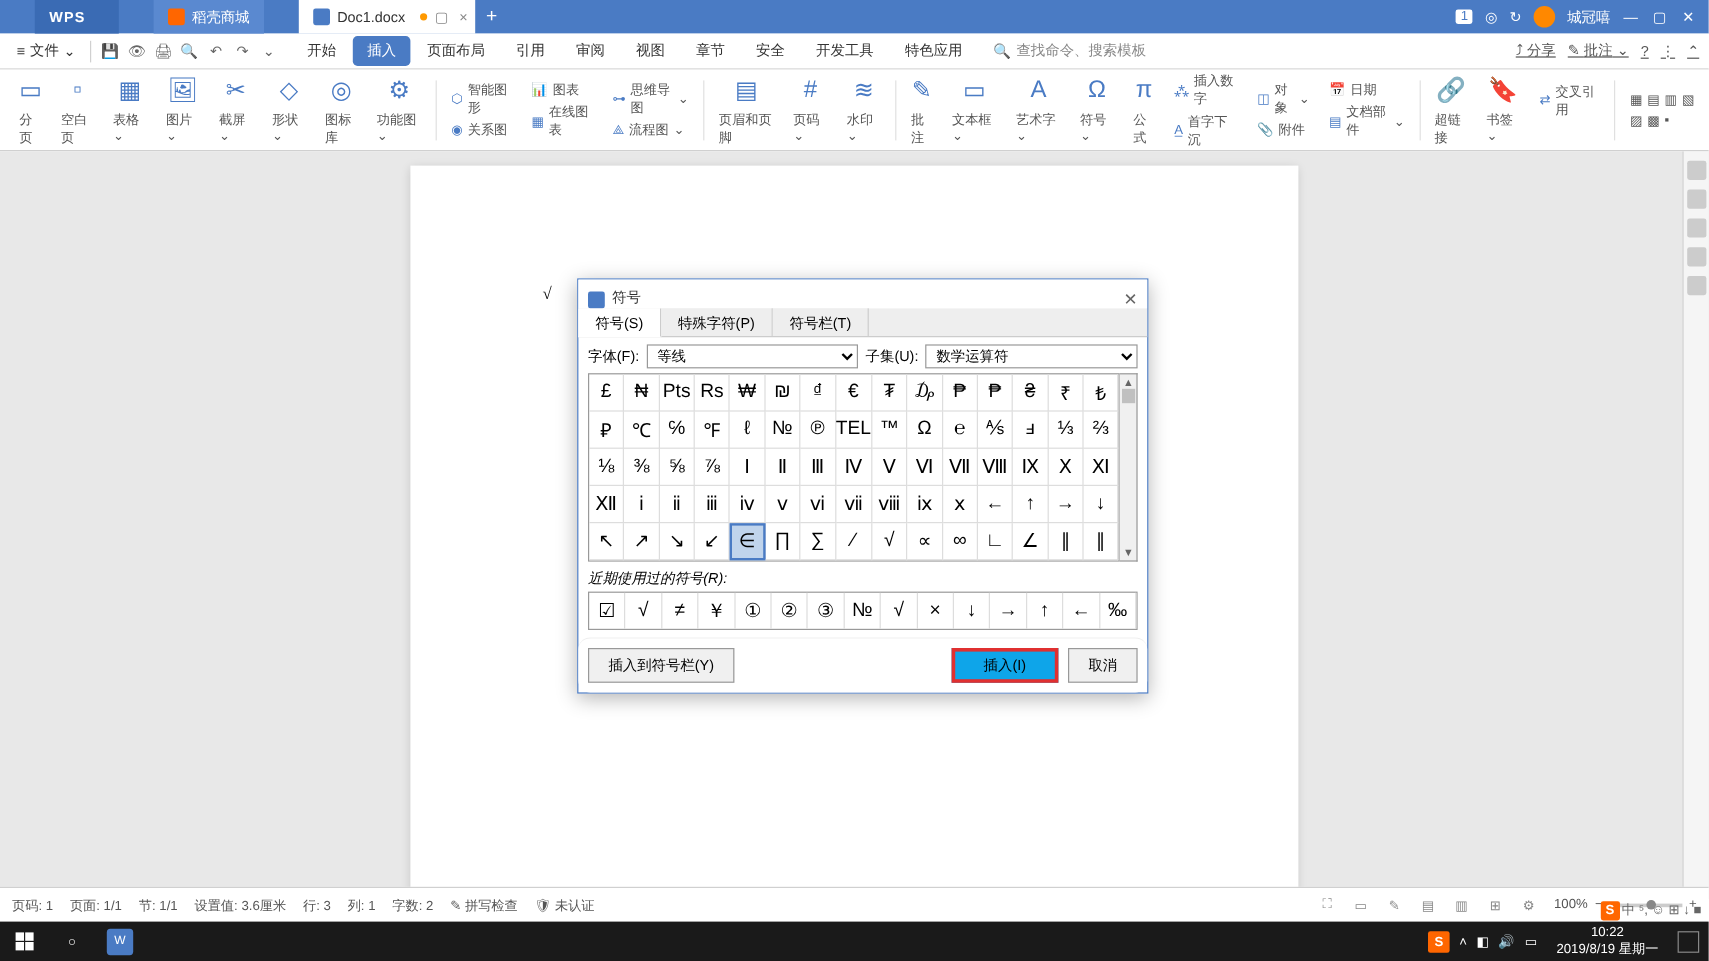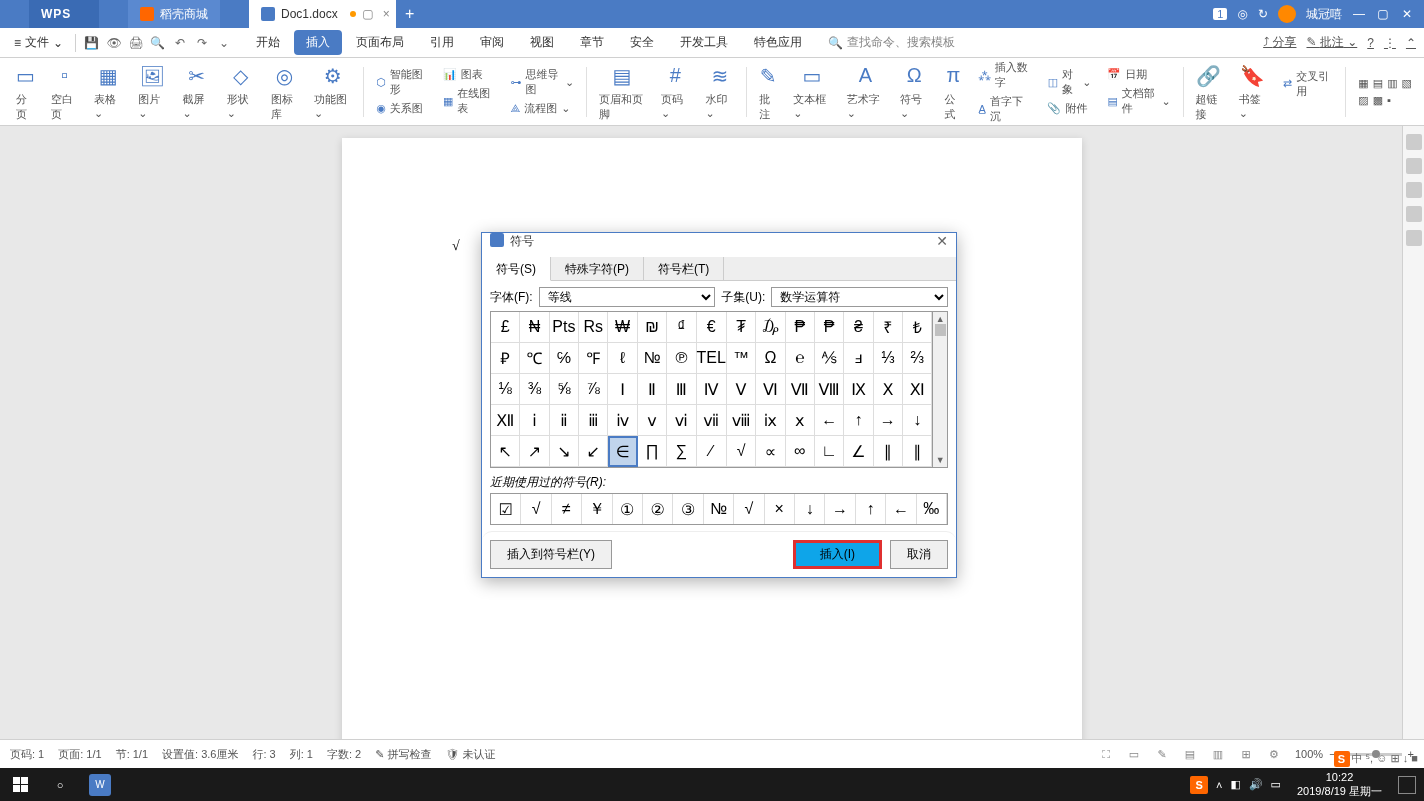--- a/index.html
+++ b/index.html
@@ -43,21 +43,21 @@
 
 
 .docarea { position:absolute;top:126px;left:0;right:0;bottom:52px;background:#e8e8e8;overflow:hidden;}
 .page { position:absolute;left:50%;transform:translateX(-50%);top:12px;width:740px;height:1000px;background:#fff;box-shadow:0 2px 8px rgba(0,0,0,0.15);}
 .page .content{position:absolute;left:110px;top:100px;font-size:14px;font-family:serif;}
 .docarea .side-toolbar{position:absolute;right:0;top:0;width:22px;height:100%;background:#f5f5f5;border-left:1px solid #d0d0d0;display:flex;flex-direction:column;align-items:center;gap:8px;padding-top:8px;}
 .docarea .side-toolbar .sic{width:16px;height:16px;background:#ccc;border-radius:2px;}
 
 
 .dialog { position:absolute;left:481px;top:232px;width:476px;background:#fff;border:1px solid #4a7bc4;box-shadow:0 4px 16px rgba(0,0,0,0.3);font-size:12px;}
-.dialog .dlg-title{height:24px;background:#fff;display:flex;align-items:flex-start;padding:0 8px;color:#333;}
+.dialog .dlg-title{height:24px;background:#fff;display:flex;align-items:flex-end;padding:0 8px;color:#333;}
 .dialog .dlg-title .dlg-icon{width:14px;height:14px;background:#4a7bc4;border-radius:2px;margin-right:6px;}
 .dialog .dlg-title .close{margin-left:auto;font-size:14px;cursor:pointer;color:#666;}
 .dialog .dlg-tabs{height:24px;display:flex;border-bottom:1px solid #ccc;background:#eee;}
 .dialog .dlg-tabs .dtab{padding:4px 14px;cursor:pointer;border-right:1px solid #ccc;background:#eee;}
 .dialog .dlg-tabs .dtab.active{background:#fff;border-bottom:1px solid #fff;margin-bottom:-1px;}
 .dialog .dlg-body{padding:6px 8px;}
 .dialog .row{display:flex;align-items:center;gap:6px;margin-bottom:4px;}
 .dialog .row label{white-space:nowrap;}
 .dialog select,.dialog input[type=text]{border:1px solid #999;padding:1px 4px;font-size:12px;background:#fff;}
 .dialog .font-sel{flex:1;}

